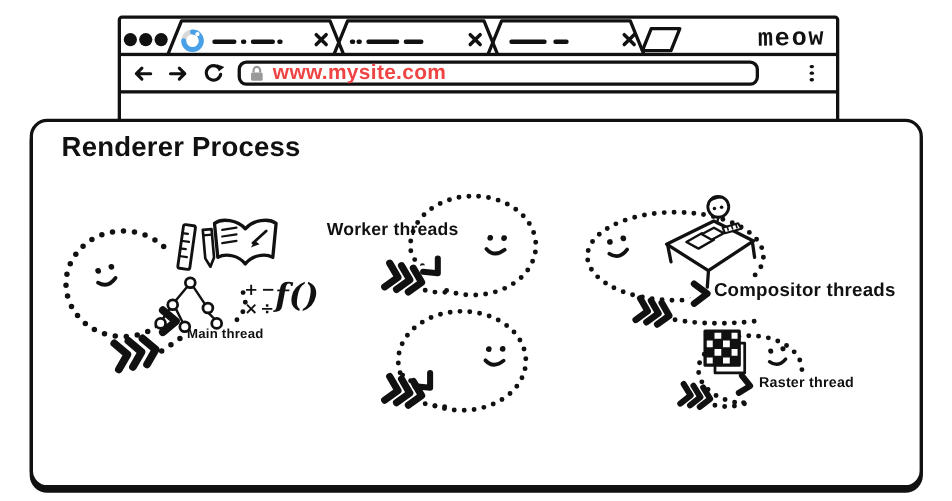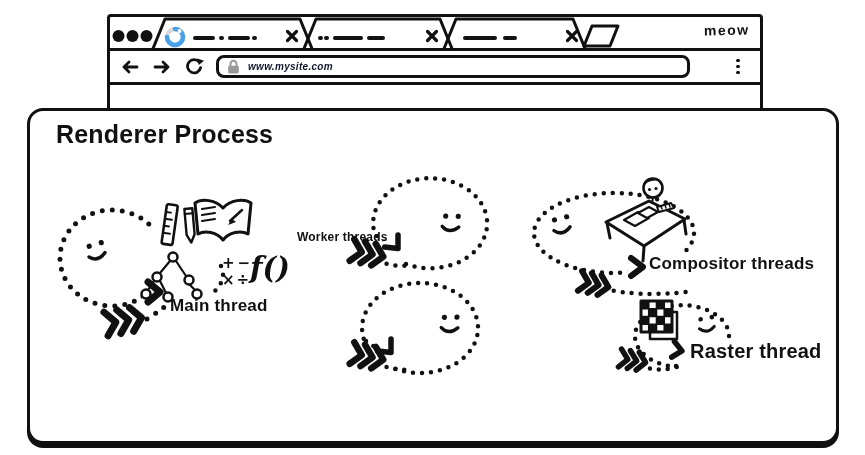--- a/index.html
+++ b/index.html
@@ -9,55 +9,55 @@
     background:#fff; font-family:"Liberation Sans", sans-serif; color:#111;
   }
   
   .browser-window {
     position:absolute; left:107px; top:14px; width:656px; height:98px;
     border:3px solid #111; border-radius:4px; background:#fff; z-index:1;
   }
   .tab-strip { position:relative; height:34px; border-bottom:3px solid #111; }
   .tabs-svg { position:absolute; left:0; top:0; }
   .brand-label {
-    position:absolute; right:10px; top:5px; font-size:14px; font-weight:700;
-    letter-spacing:1.5px; transform:rotate(-1deg);
+    position:absolute; right:10px; top:5px; font-size:23px; font-weight:700;
+    letter-spacing:1.5px; transform:rotate(-1deg);font-family:Liberation Mono, monospace;
   }
   .nav-row {
     position:relative; height:34px; border-bottom:3px solid #111;
     display:flex; align-items:center; padding:0 18px 0 10px; gap:12px;
   }
   .nav-icon { flex:0 0 auto; display:block; }
   .address-bar {
     flex:1; height:23px; border:3px solid #111; border-radius:8px;
     display:flex; align-items:center; gap:7px; padding:0 4px 0 7px;
     margin-right:32px; background:#fff;
   }
-  .url-text { font-size:10px; font-weight:700; letter-spacing:.3px; color:#0f172a; white-space:nowrap;font-style:italic; }
+  .url-text { font-size:19px; font-weight:700; letter-spacing:.3px; color:#ef4444; white-space:nowrap; }
   .menu-dots { display:flex; flex-direction:column; gap:2.5px; align-items:center; width:8px; }
   .menu-dots i { width:3.5px; height:3.5px; background:#111; border-radius:50%; }
   
   .renderer-box {
     position:absolute; left:27px; top:108px; width:812px; height:336px;
     border:3px solid #111; border-radius:16px; background:#fff; z-index:2;
     box-shadow:0 4px 0 0 #111;
   }
   .renderer-title {
     position:absolute; left:56px; top:120px; z-index:4;
     font-size:25px; font-weight:700; letter-spacing:.2px;
   }
   .diagram { position:absolute; left:0; top:0; z-index:3; pointer-events:none; }
   .thread-label {
     position:absolute; z-index:4; font-weight:700; color:#111; white-space:nowrap;
     letter-spacing:.2px;
   }
-  #lbl-main       { left:170px; top:296px; font-size:17px; }
-  #lbl-worker     { left:297px; top:201px; font-size:12px;margin-top:29px; }
+  #lbl-main       { left:170px; top:296px; font-size:12px; }
+  #lbl-worker     { left:297px; top:201px; font-size:16px; }
   #lbl-compositor { left:649px; top:254px; font-size:17px; }
-  #lbl-raster     { left:690px; top:340px; font-size:20px; }
+  #lbl-raster     { left:690px; top:340px; font-size:13px; }
   
   .ink   { fill:none; stroke:#111; stroke-linecap:round; stroke-linejoin:round; }
   .wfill { fill:#fff; }
   .dots    { fill:none; stroke:#111; stroke-width:5;   stroke-linecap:round; stroke-dasharray:0 10; }
   .dots-sm { fill:none; stroke:#111; stroke-width:4.5; stroke-linecap:round; stroke-dasharray:0 9; }
   .halo  { fill:none; stroke:#fff; stroke-linecap:round; stroke-linejoin:round; }
   .sface { fill:#111; }
 </style>
 </head>
 <body>

